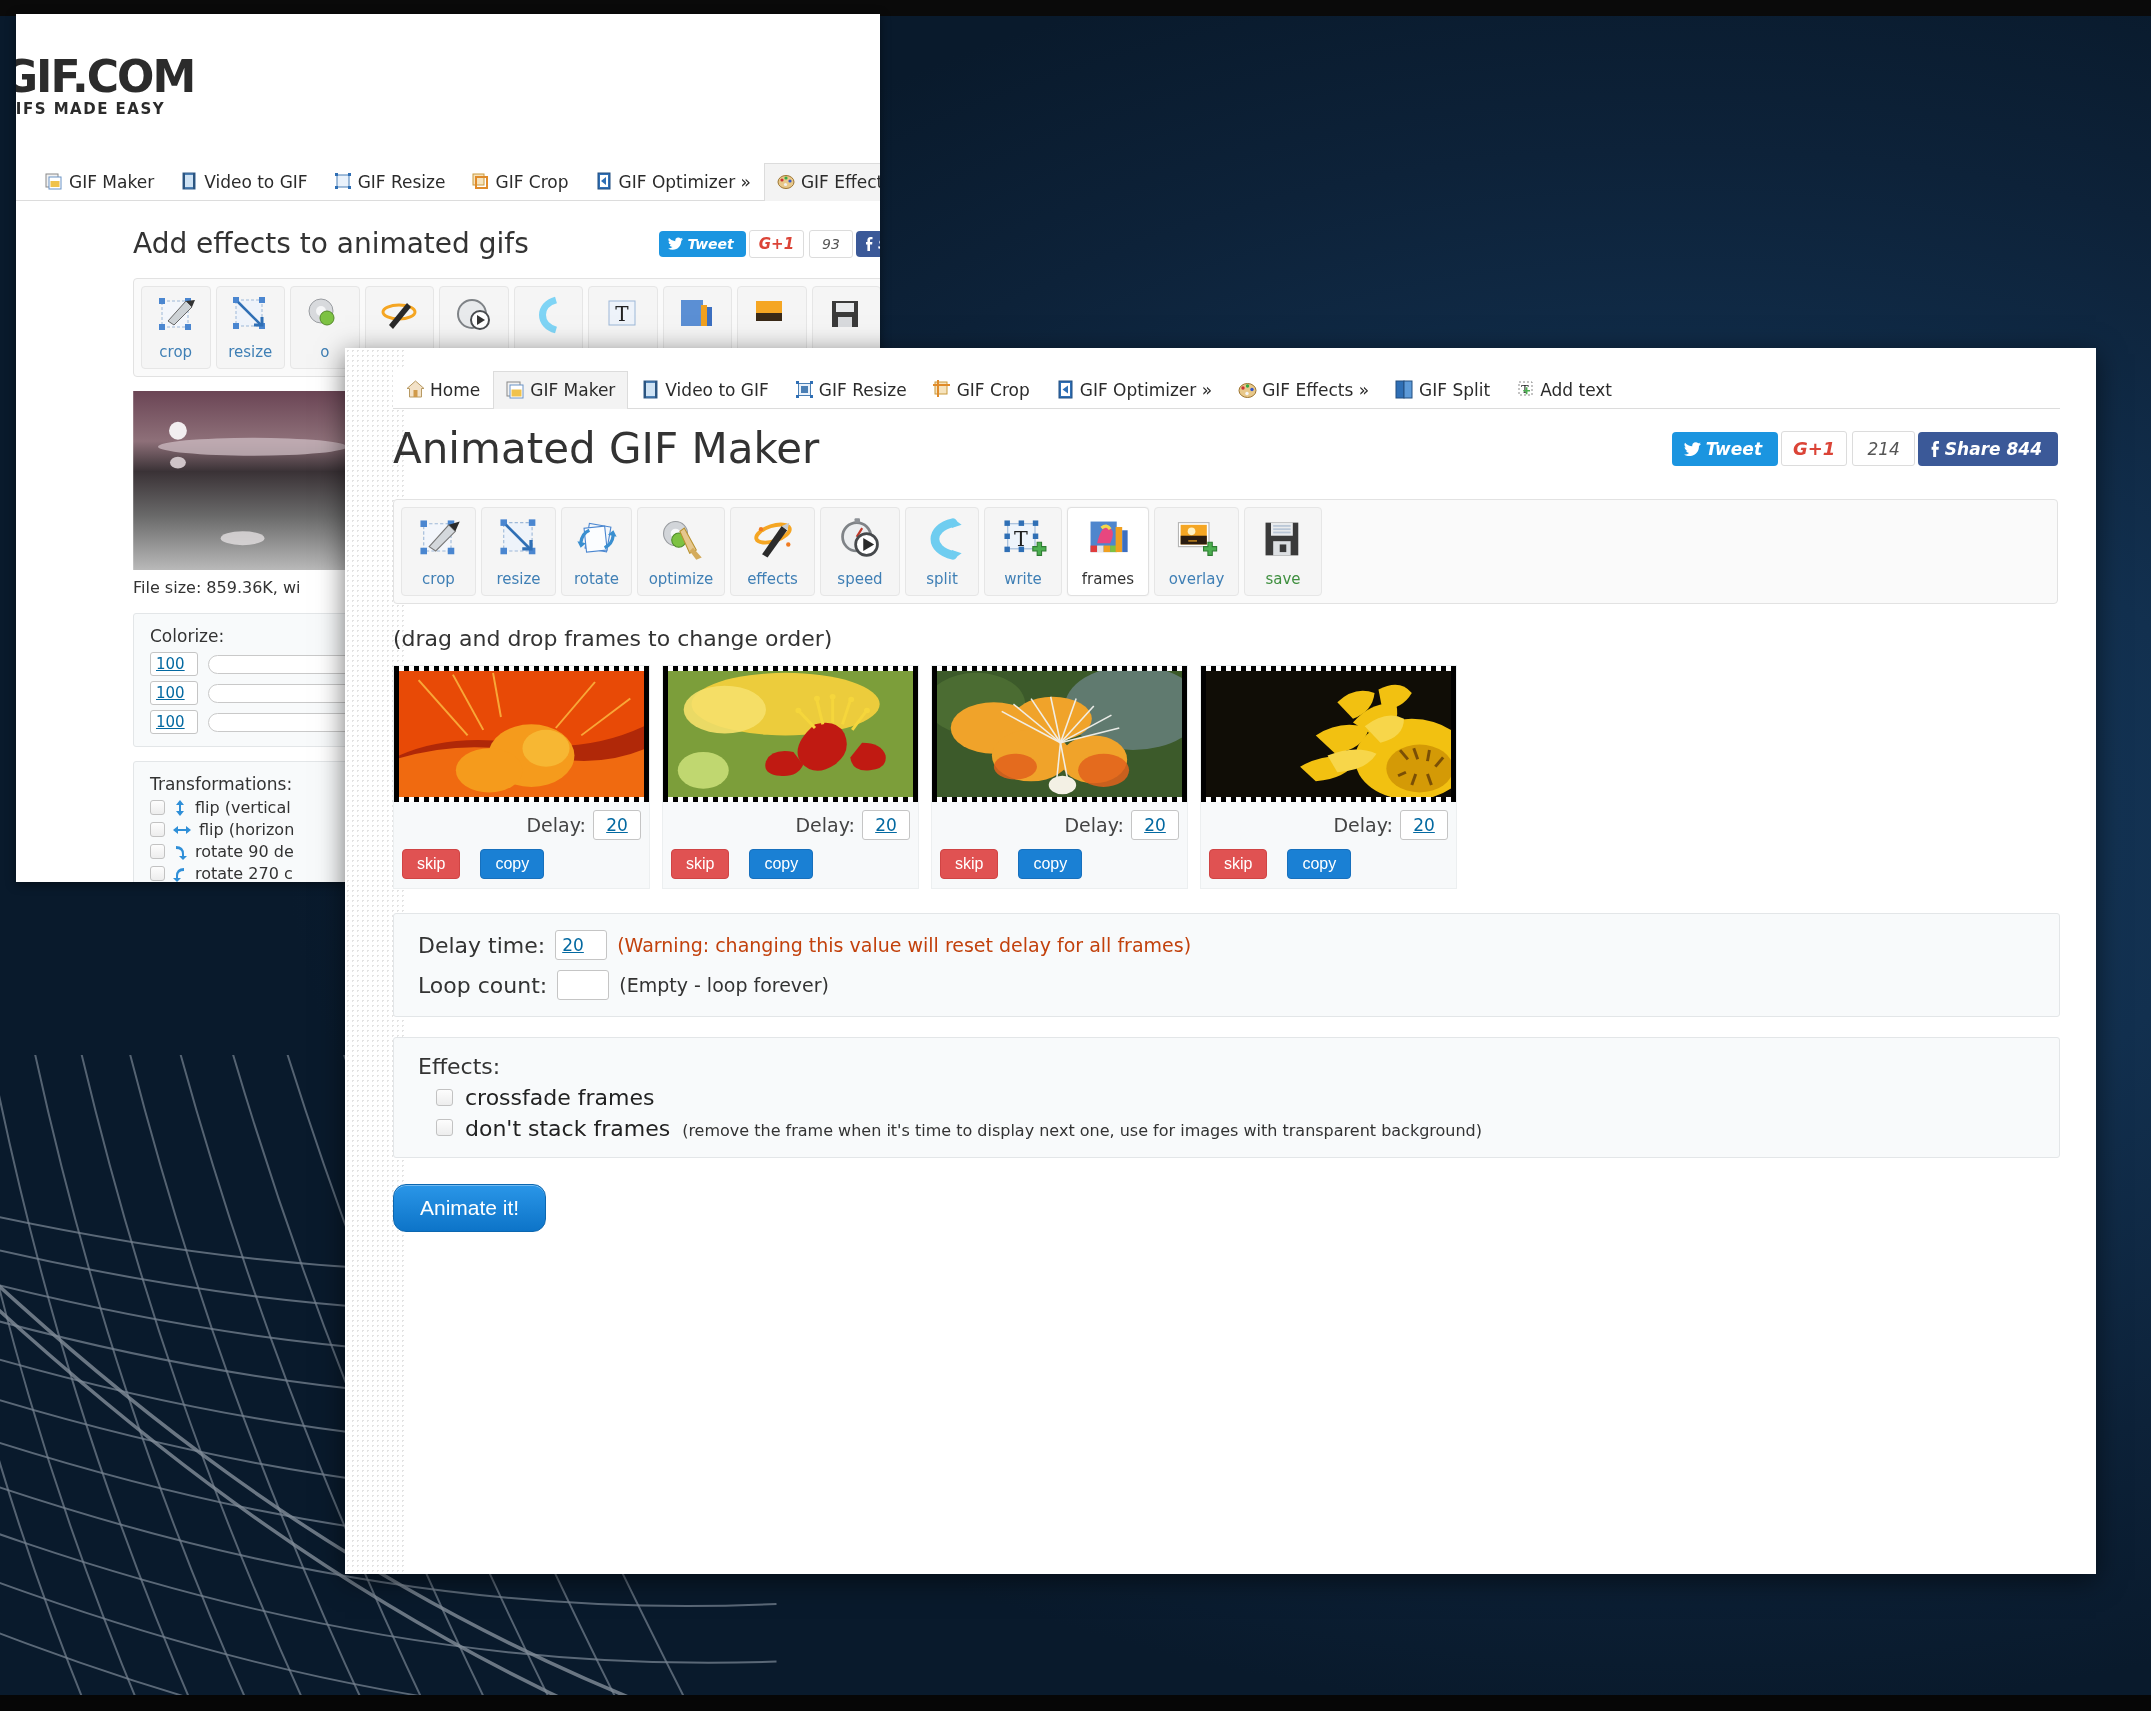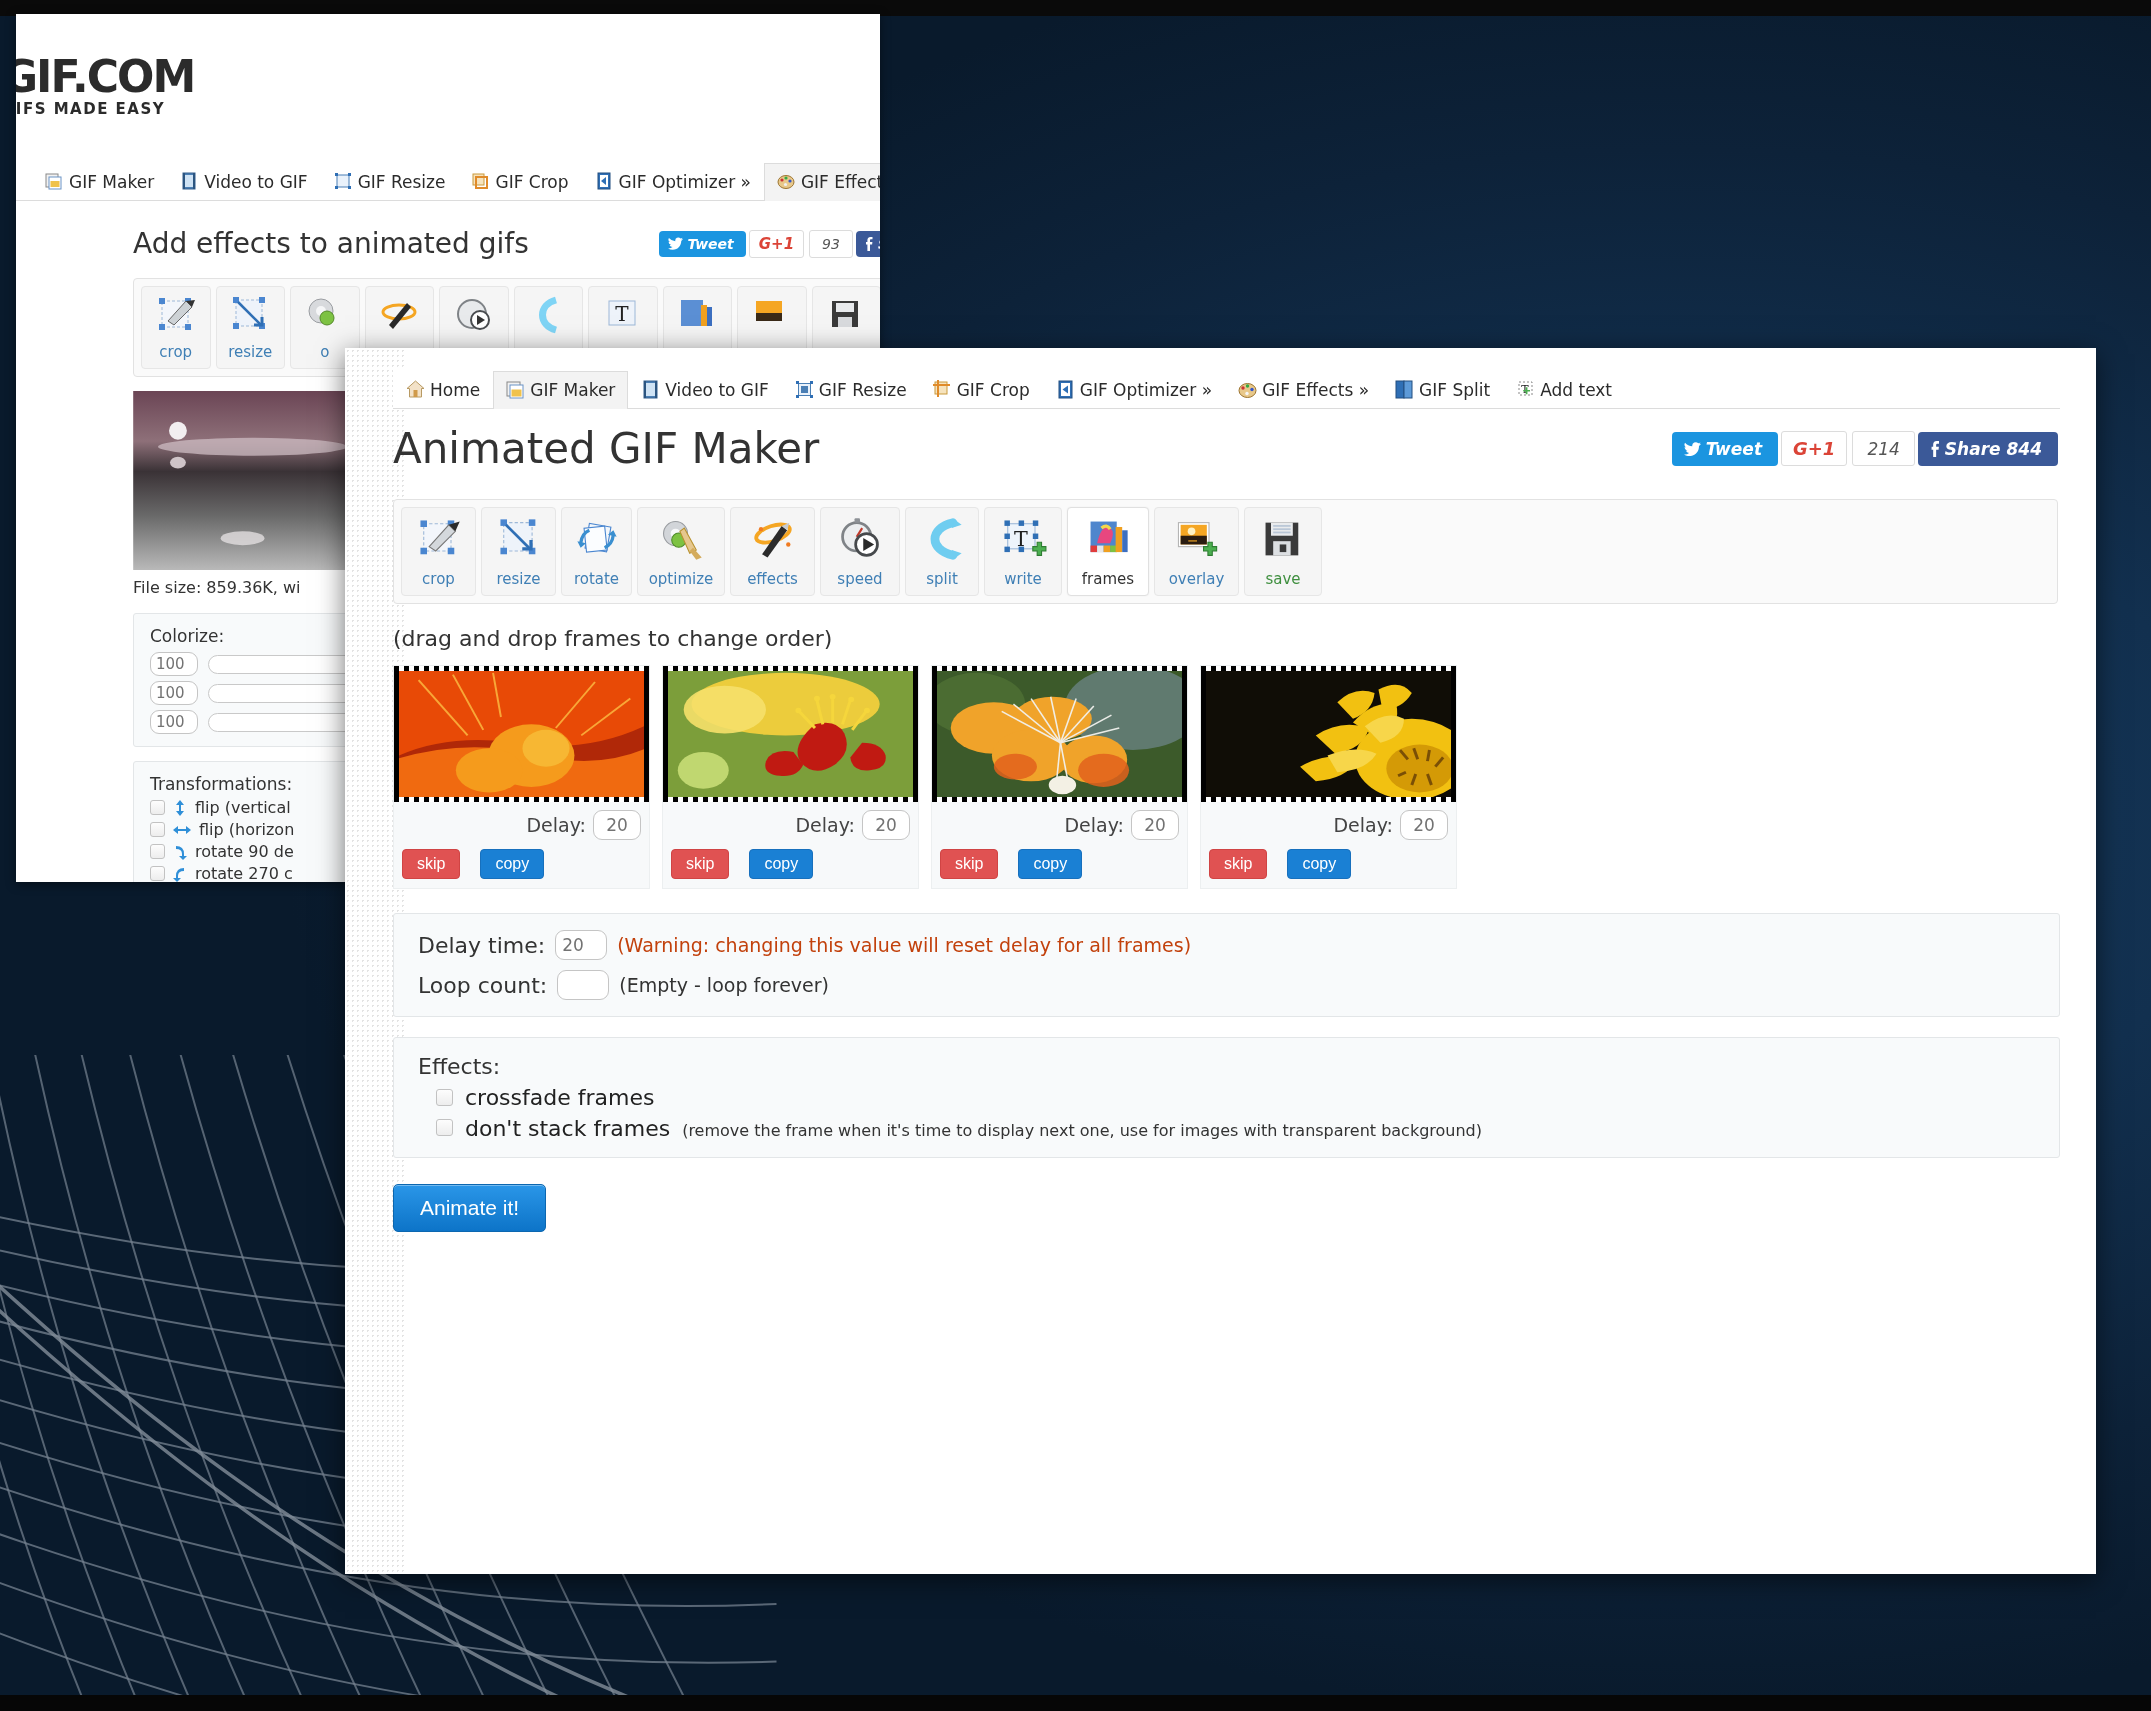--- a/index.html
+++ b/index.html
@@ -109,23 +109,24 @@
   }
   .tool .tlabel { display:block; margin-top:4px; }
   .tool.active { background:#fff; border-color:#e0e0e0; color:#333; box-shadow:0 0 2px rgba(0,0,0,.06); }
   .tool.save .tlabel { color:#3f8f3f; }
 
   .panel {
     border:1px solid #e3e6e8; background:#f8fafb; border-radius:3px;
     padding:12px 16px;
   }
   .txtin {
-    border:1px solid #c5c5c5; border-radius:9px; background:#fff;
-    font-size:15px; color:#737373; padding:2px 5px;
+    border:1px solid #c5c5c5; border-radius:3px; background:#fff;
+    font-size:15px; color:#0369a1; padding:2px 5px;
     font-family:"DejaVu Sans", sans-serif;
+    text-decoration:underline;
   }
   .cbx {
     width:15px; height:15px; border:1px solid #c2c2c2; border-radius:3px;
     background:linear-gradient(#fdfdfd,#ededed); display:inline-block; vertical-align:middle;
   }
 
   
   #fg-window {
     left: 345px; top: 348px; width: 1751px; height: 1226px;
     box-shadow: 0 6px 26px rgba(0,0,0,.55);
@@ -157,21 +158,21 @@
     background:#e05252; color:#fff; border:1px solid #d04444; border-radius:4px;
     font-size:16px; padding:5px 14px;
   }
   .btn-copy {
     background:#1a80d4; color:#fff; border:1px solid #1770bd; border-radius:4px;
     font-size:16px; padding:5px 14px;
   }
 
   .animate-btn {
     background: linear-gradient(#2a96e8,#0d74c8);
-    border:1px solid #0c67b0; border-radius:5px;
+    border:1px solid #0c67b0; border-radius:13px;
     color:#fff; font-size:21px; padding:11px 26px;
     box-shadow: inset 0 1px 0 rgba(255,255,255,.35);
   }
 
   
   #bottom-strip { position:absolute; left:592px; top:1137px; width:1413px; height:574px; }
   .rgb-img {
     position:absolute; left:0; top:0; width:995px; height:109px;
     background:
       repeating-linear-gradient(90deg,

